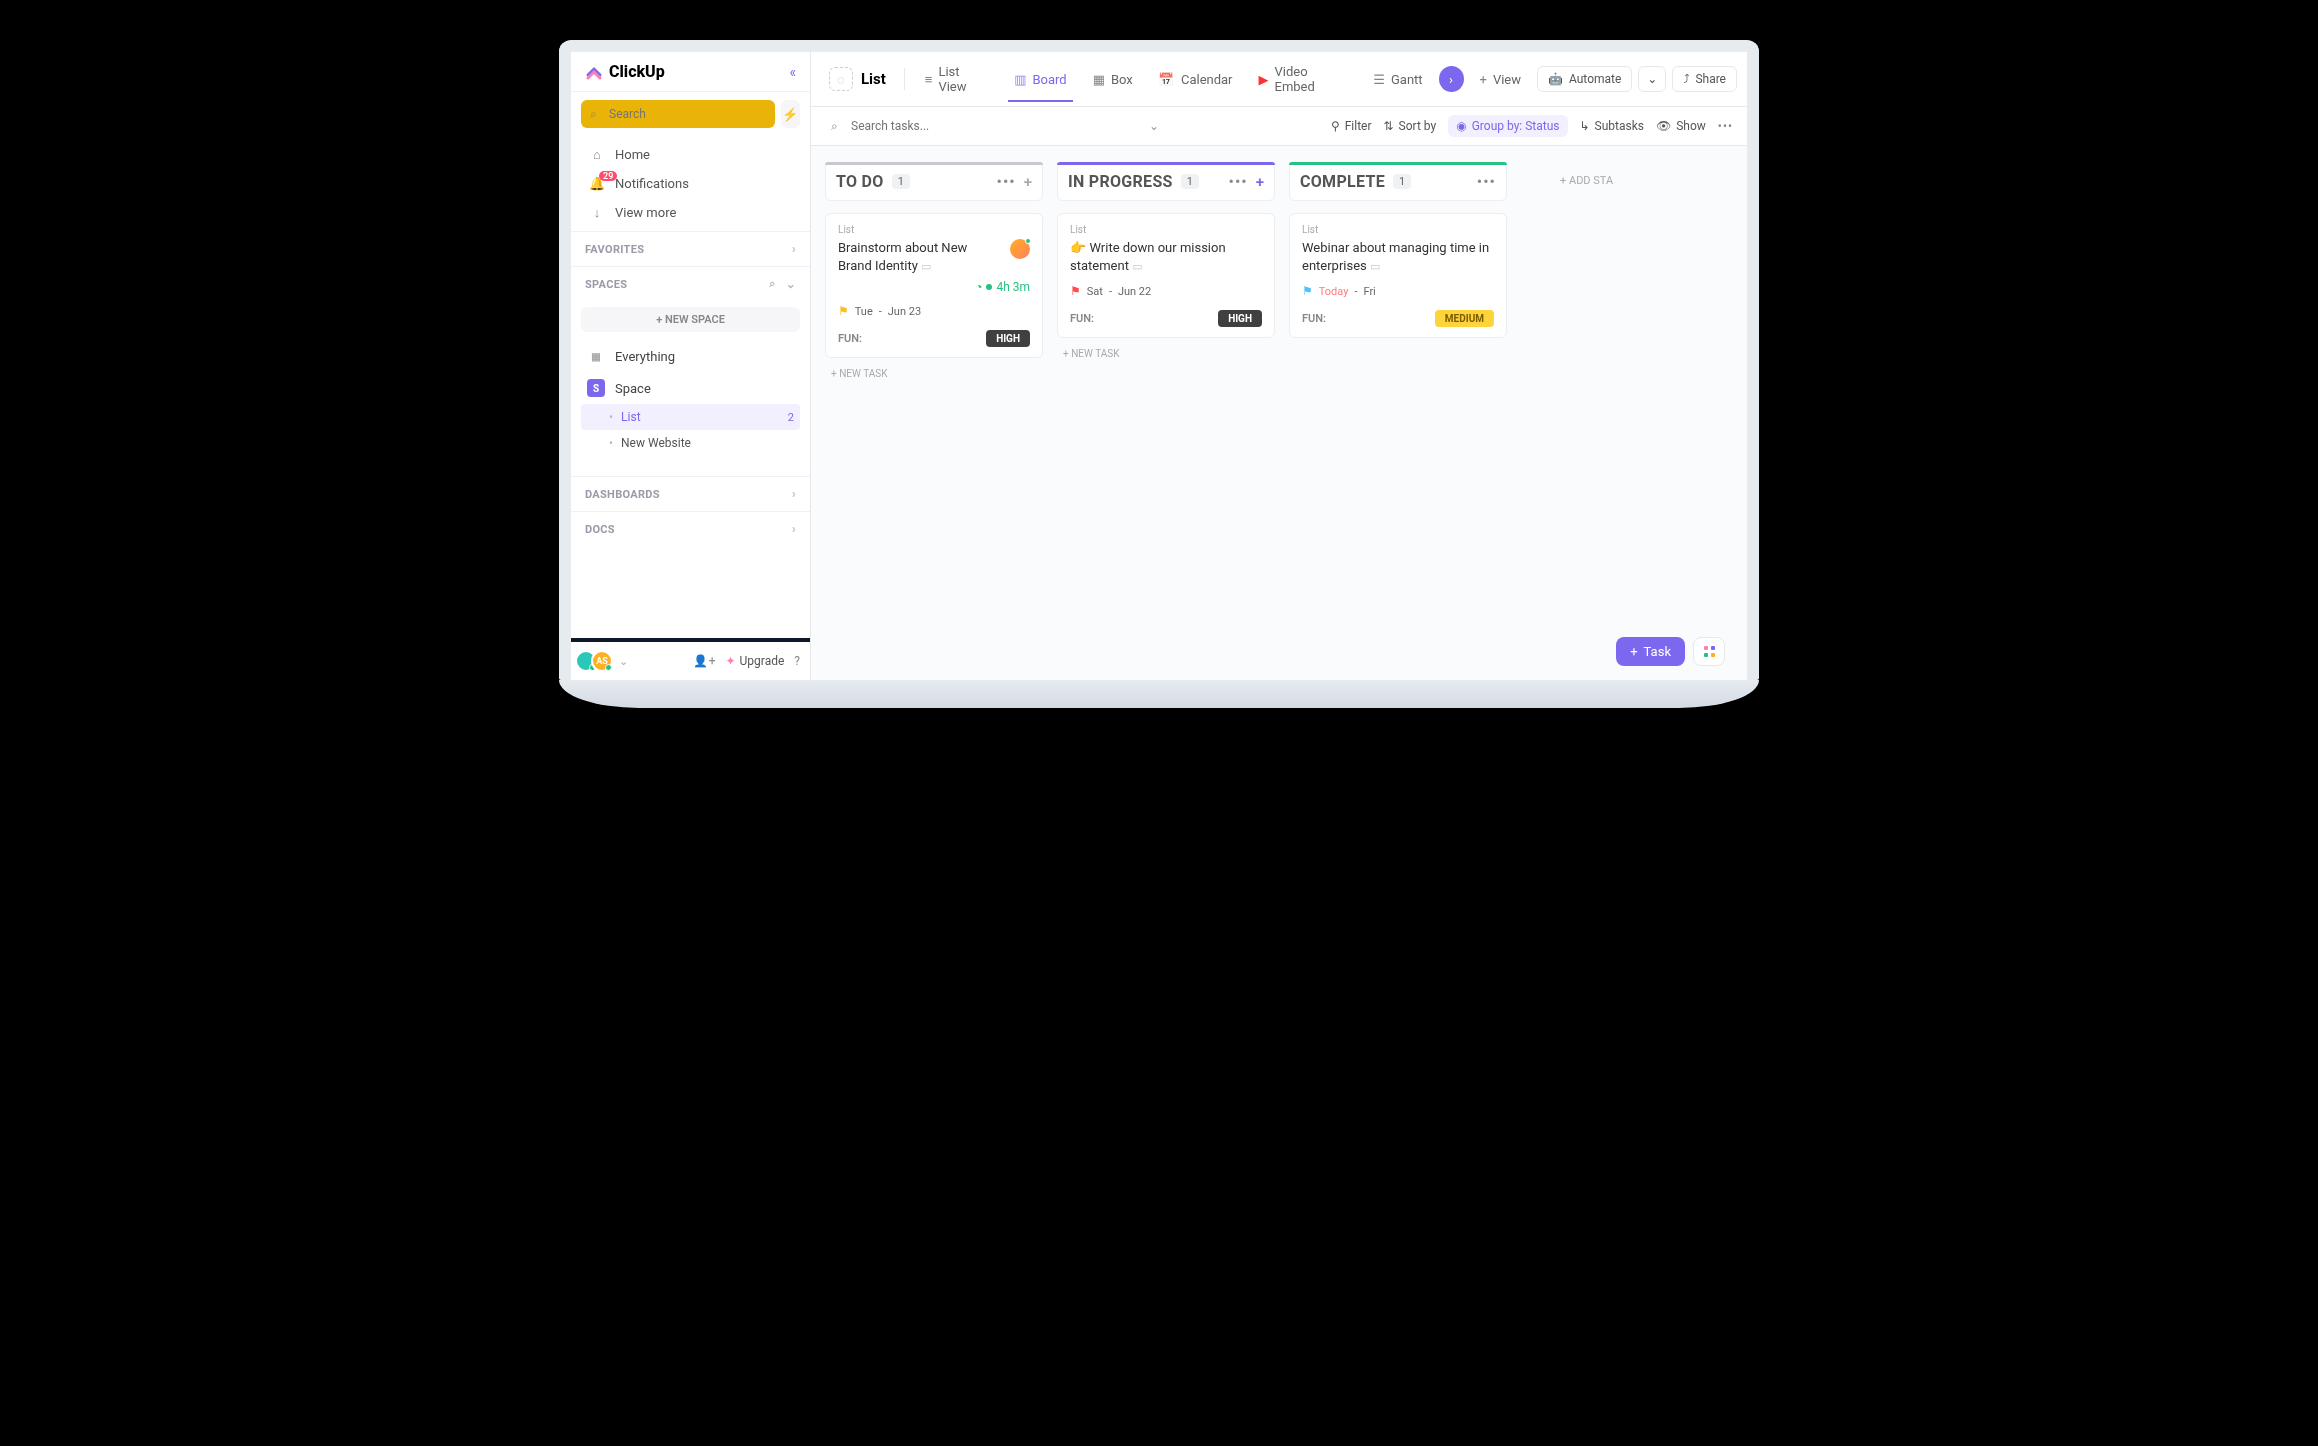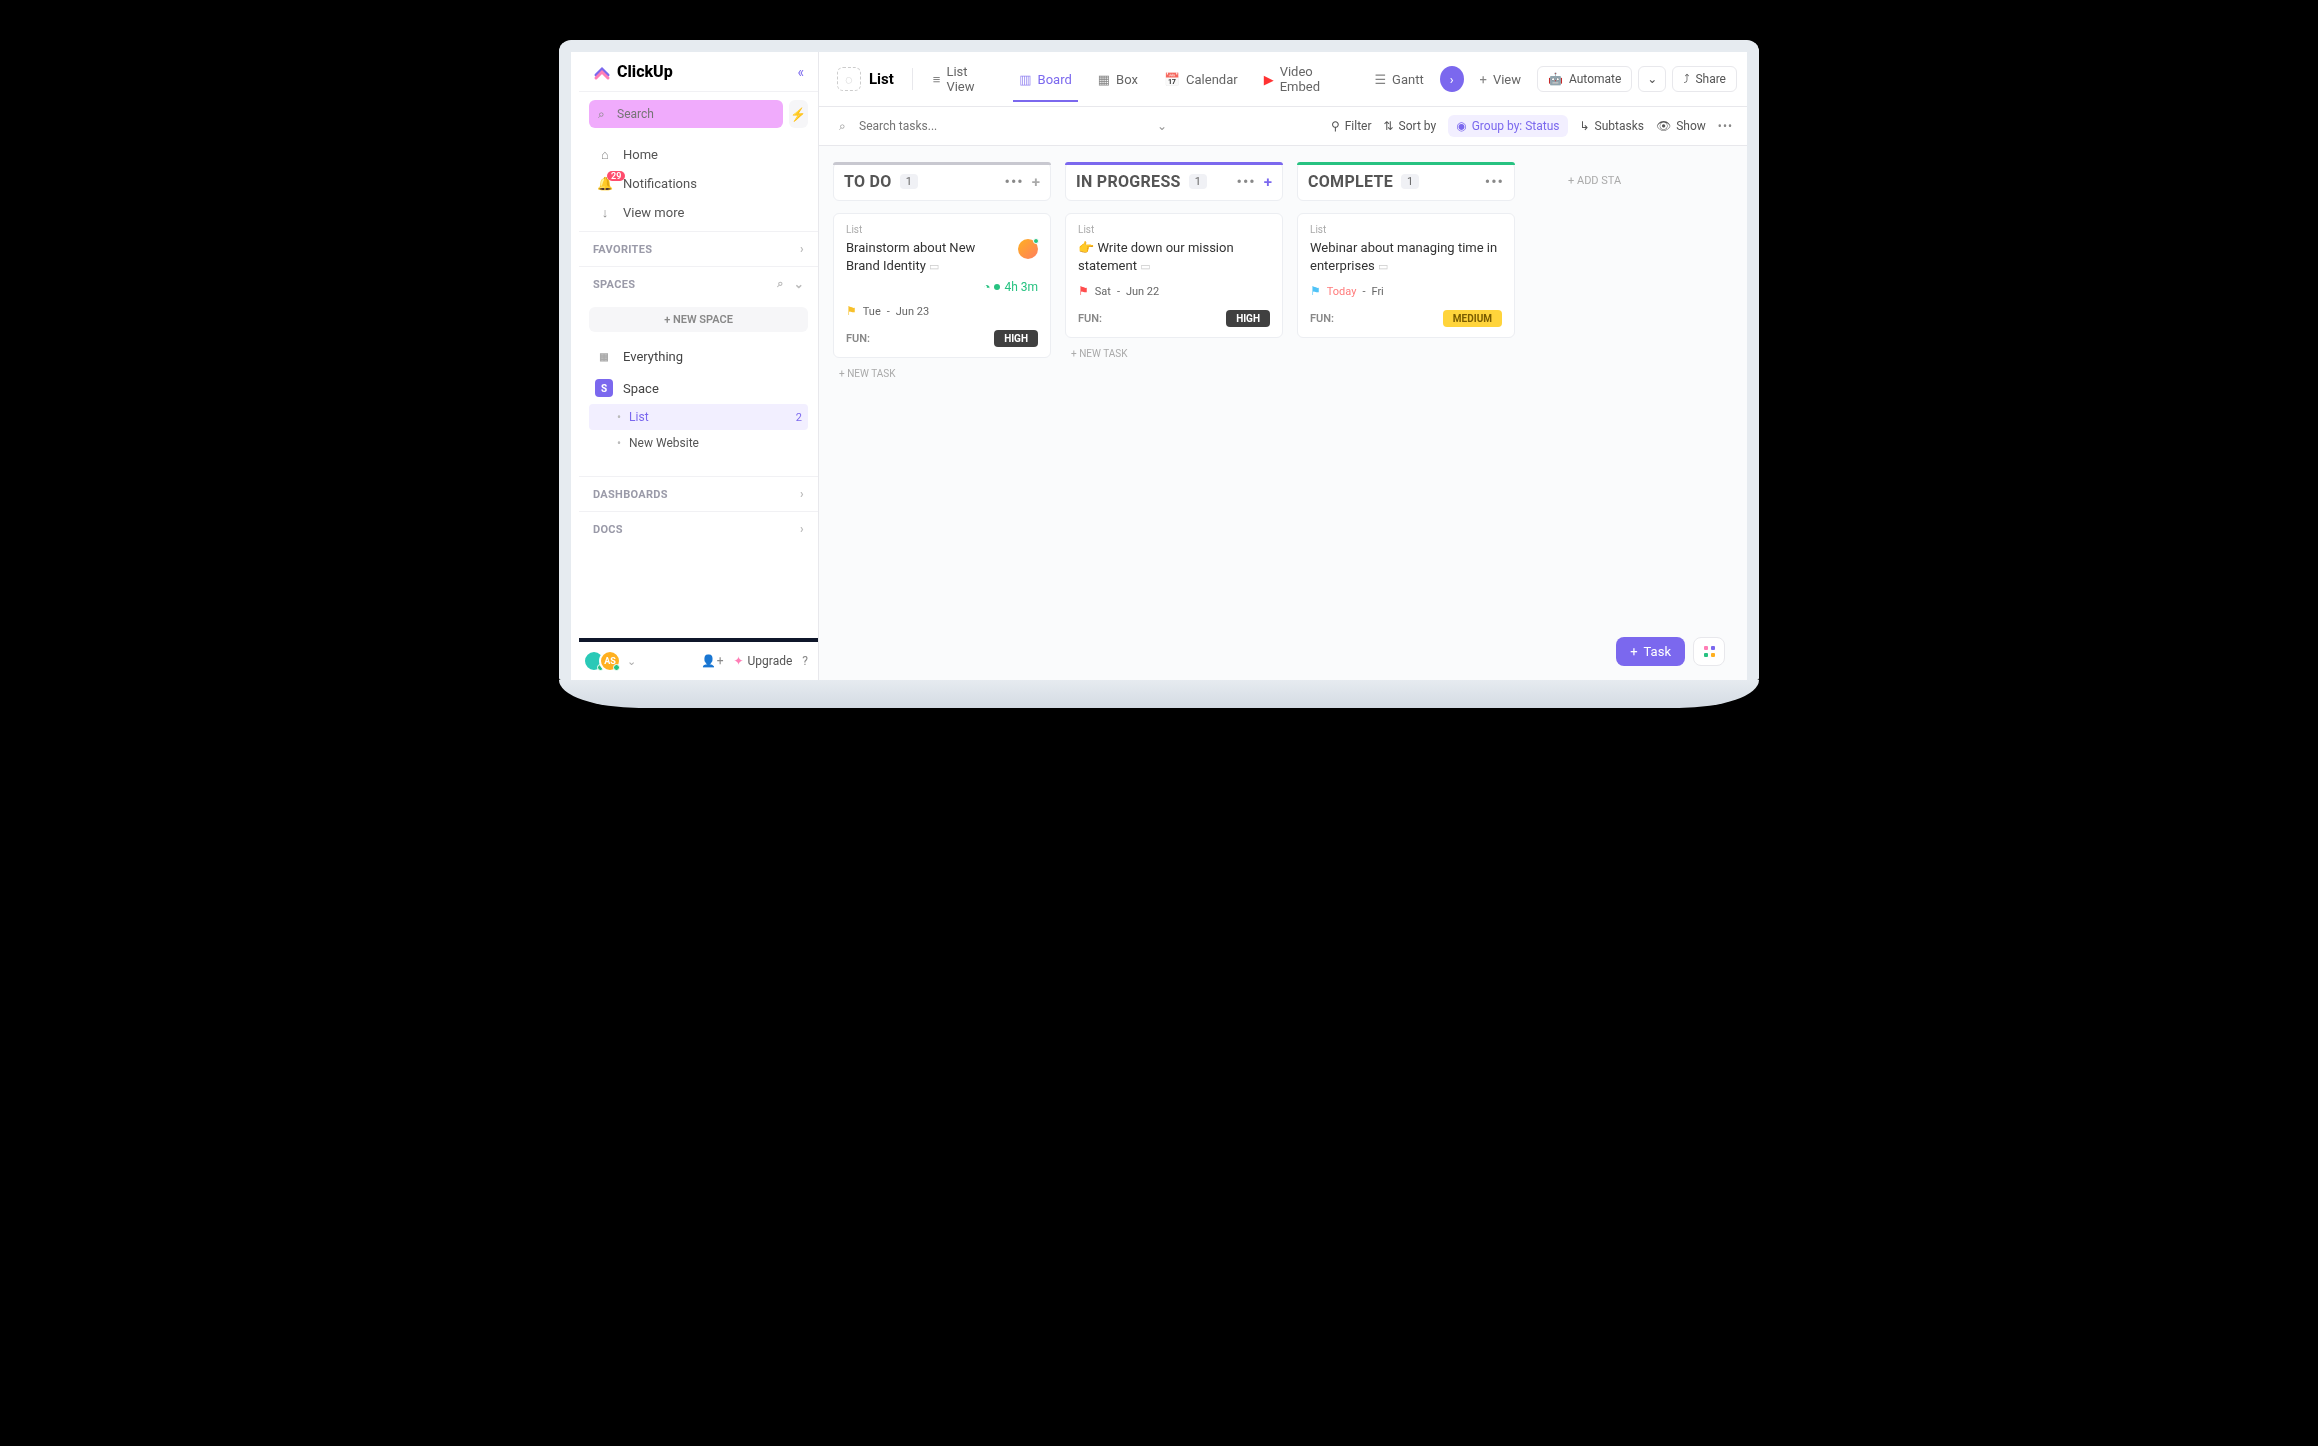--- a/index.html
+++ b/index.html
@@ -2,27 +2,27 @@
 <html><head>
 <meta charset="utf-8">
 <style>
   * { box-sizing: border-box; margin: 0; padding: 0; font-family: -apple-system, BlinkMacSystemFont, "Segoe UI", Roboto, sans-serif; }
   body { background: #000; display: flex; align-items: flex-start; justify-content: center; padding: 40px 0; }
   .laptop { width: 1200px; }
   .screen { background: #fff; border-radius: 12px 12px 2px 2px; border: 12px solid #e6ebf0; border-bottom: none; height: 640px; display: flex; overflow: hidden; position: relative; }
   .base { height: 28px; background: linear-gradient(#e6ebf0,#d4dbe3); border-radius: 0 0 80px 80px / 0 0 28px 28px; box-shadow: 0 20px 60px rgba(0,0,0,0.6); }
 
   
-  .sidebar { width: 240px; border-right: 1px solid #e8e8ec; display: flex; flex-direction: column; background: #fff; font-size: 13px; margin-left: 8px;}
+  .sidebar { width: 240px; border-right: 1px solid #e8e8ec; display: flex; flex-direction: column; background: #fff; font-size: 13px;}
   .sb-header { display: flex; align-items: center; justify-content: space-between; padding: 10px 14px; border-bottom: 1px solid #f1f1f4;}
   .logo { display: flex; align-items: center; gap: 6px; font-weight: 800; font-size: 16px;}
   .logo-mark { width: 18px; height: 18px; }
   .collapse-btn { color: #7b68ee; font-size: 14px; cursor: pointer;}
   .sb-search-row { display: flex; gap: 6px; padding: 8px 10px;}
-  .sb-search { flex: 1; background: #f0abfc; border: none; border-radius: 6px; padding: 7px 10px 7px 28px; font-size: 12px; color: #555;}
+  .sb-search { flex: 1; background: #eab308; border: none; border-radius: 6px; padding: 7px 10px 7px 28px; font-size: 12px; color: #555;}
   .sb-search-wrap { position: relative; flex: 1;}
   .sb-search-wrap .sicn { position: absolute; left: 9px; top: 7px; color: #888; font-size: 12px;}
   .sb-quick-btn { width: 30px; background: #f6f6f8; border-radius: 6px; display:flex;align-items:center;justify-content:center;color:#888; cursor:pointer;}
   .sb-nav { padding: 4px 10px; }
   .sb-item { display:flex; align-items:center; gap:10px; padding: 7px 8px; color:#555; cursor:pointer; border-radius:6px; position: relative;}
   .sb-icn { width:16px; color:#888; font-size:13px; text-align:center;}
   .badge-red { position:absolute; left:18px; top:2px; background:#ff4d6d; color:#fff; border-radius:8px; font-size:9px; padding: 0 4px; font-weight:600;}
   .sb-section { padding: 10px 14px; border-top:1px solid #f1f1f4; display:flex; align-items:center; justify-content:space-between; color:#9a9aa8; font-size:11px; font-weight:700; letter-spacing:.3px; cursor:pointer;}
   .sb-section .chev { color:#bbb; font-size:12px;}
   .new-space-btn { margin: 6px 10px; background:#f6f6f8; border-radius:6px; text-align:center; padding:6px; color:#888; font-size:11px; font-weight:600; cursor:pointer;}

